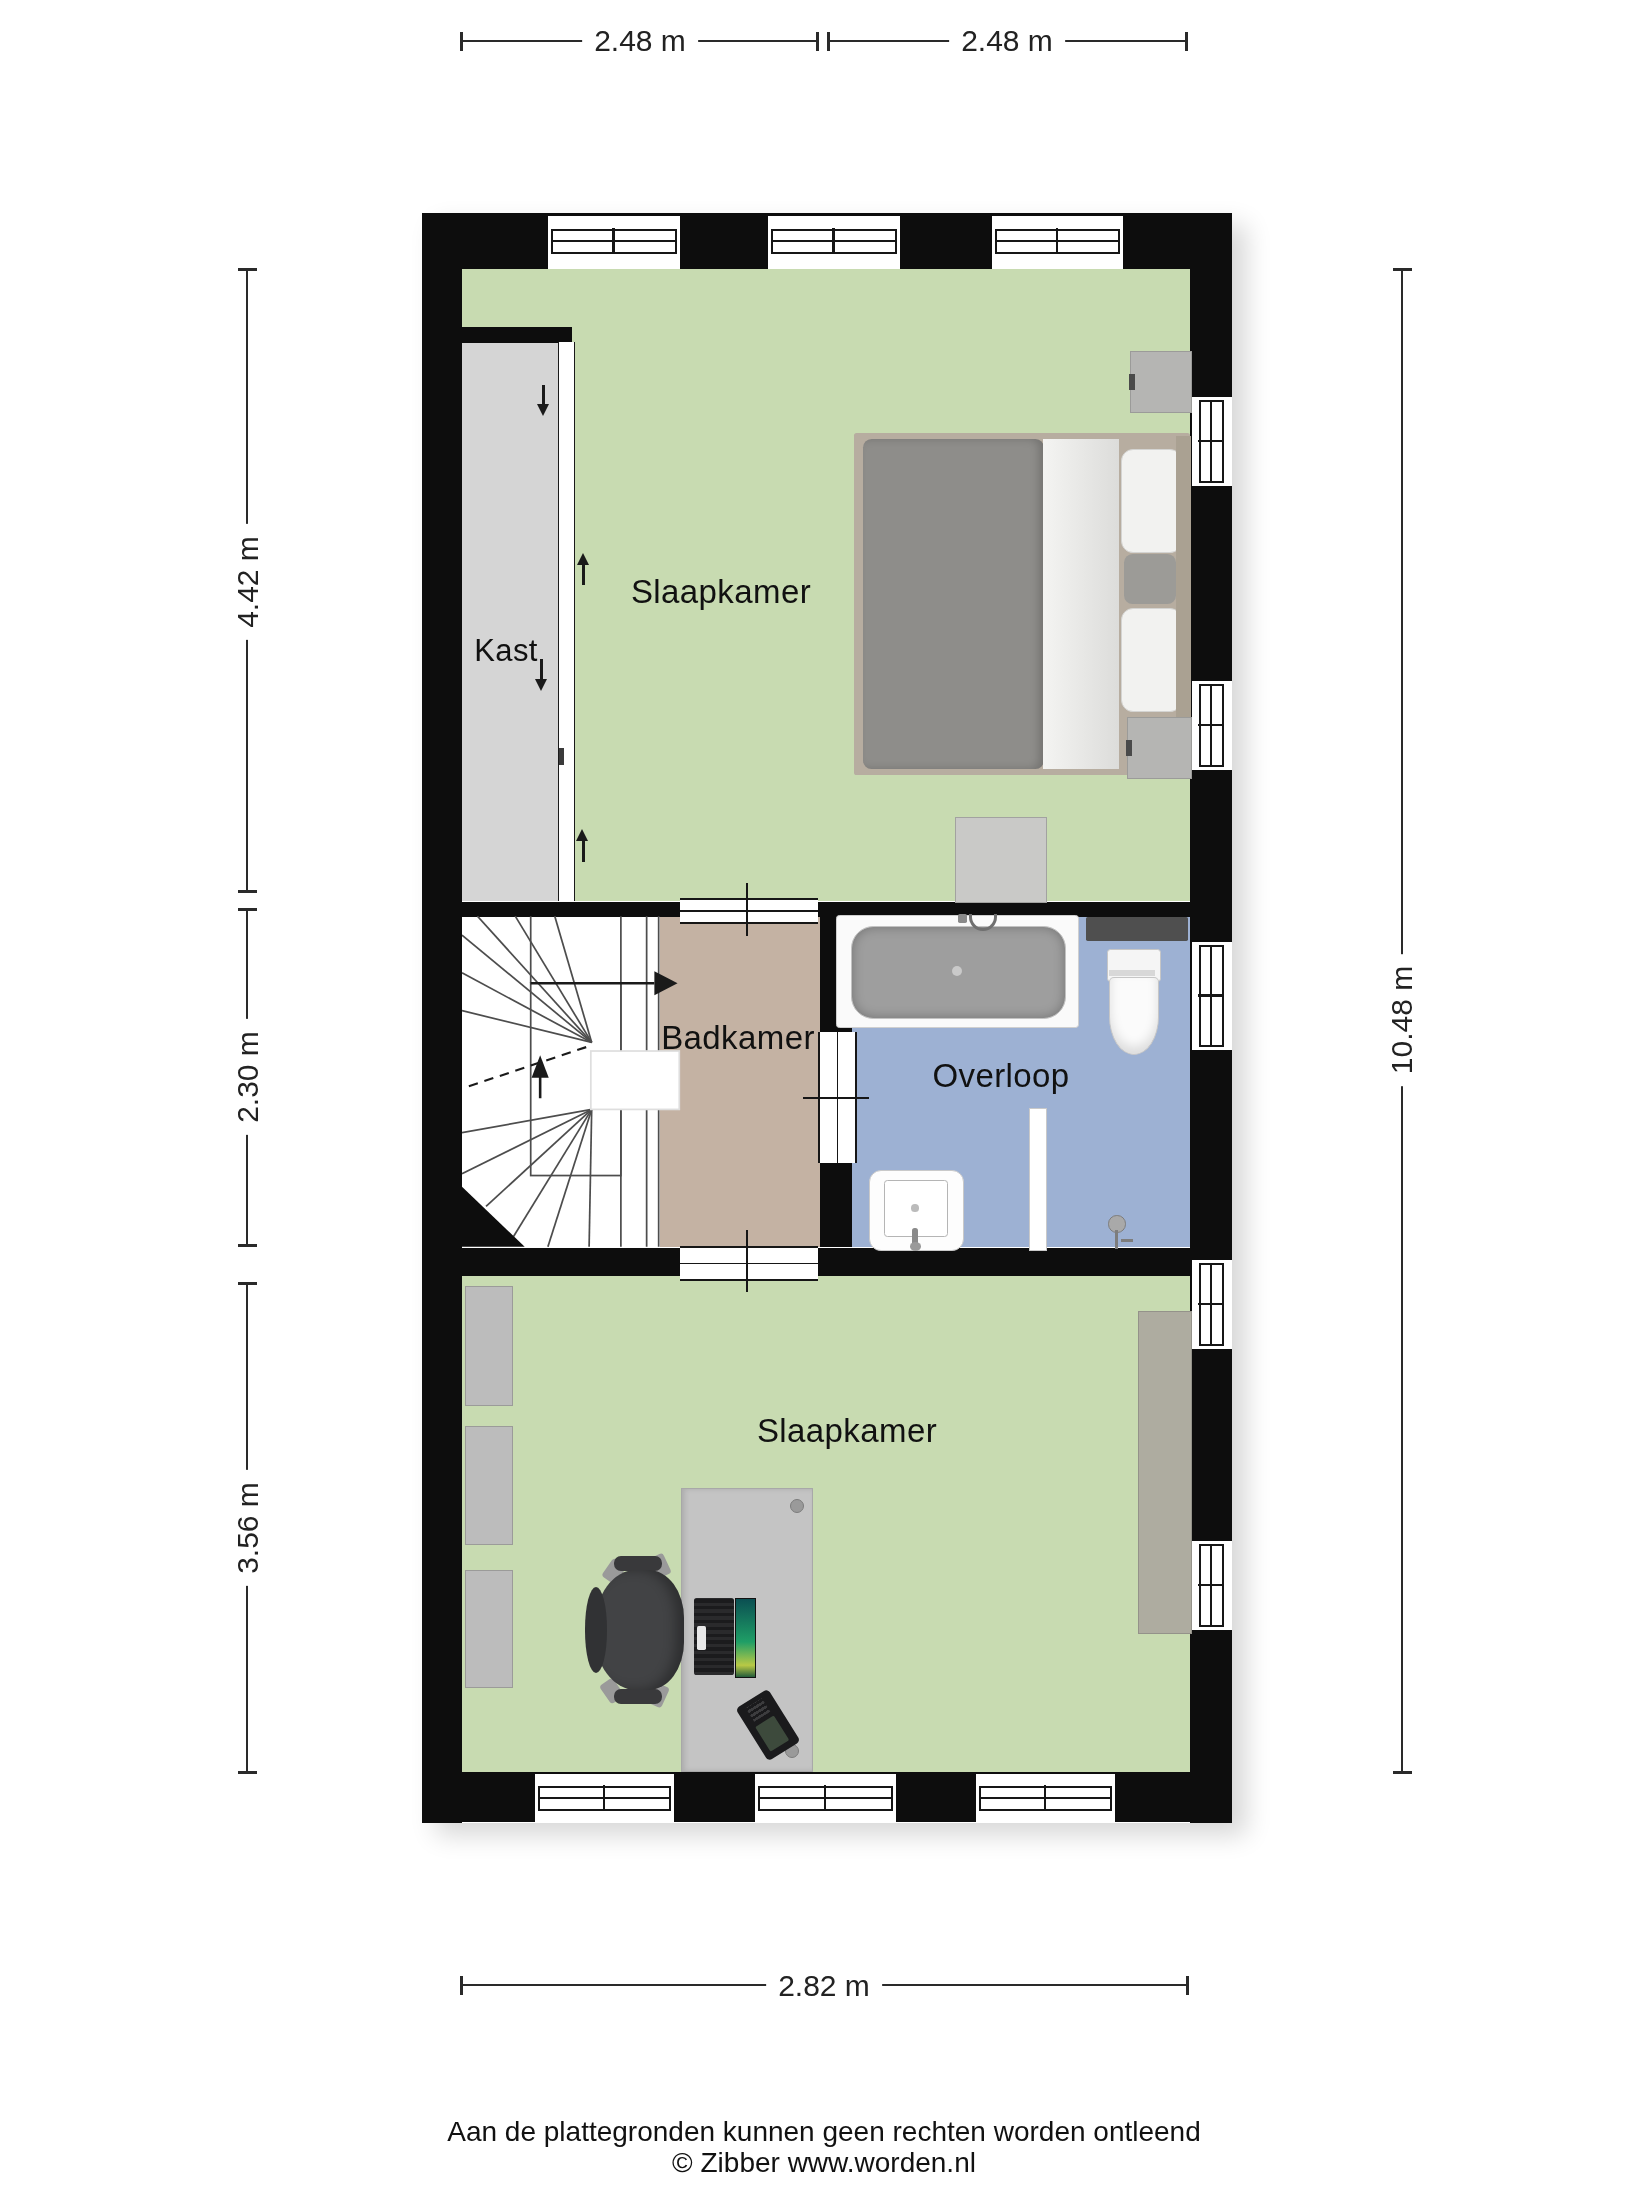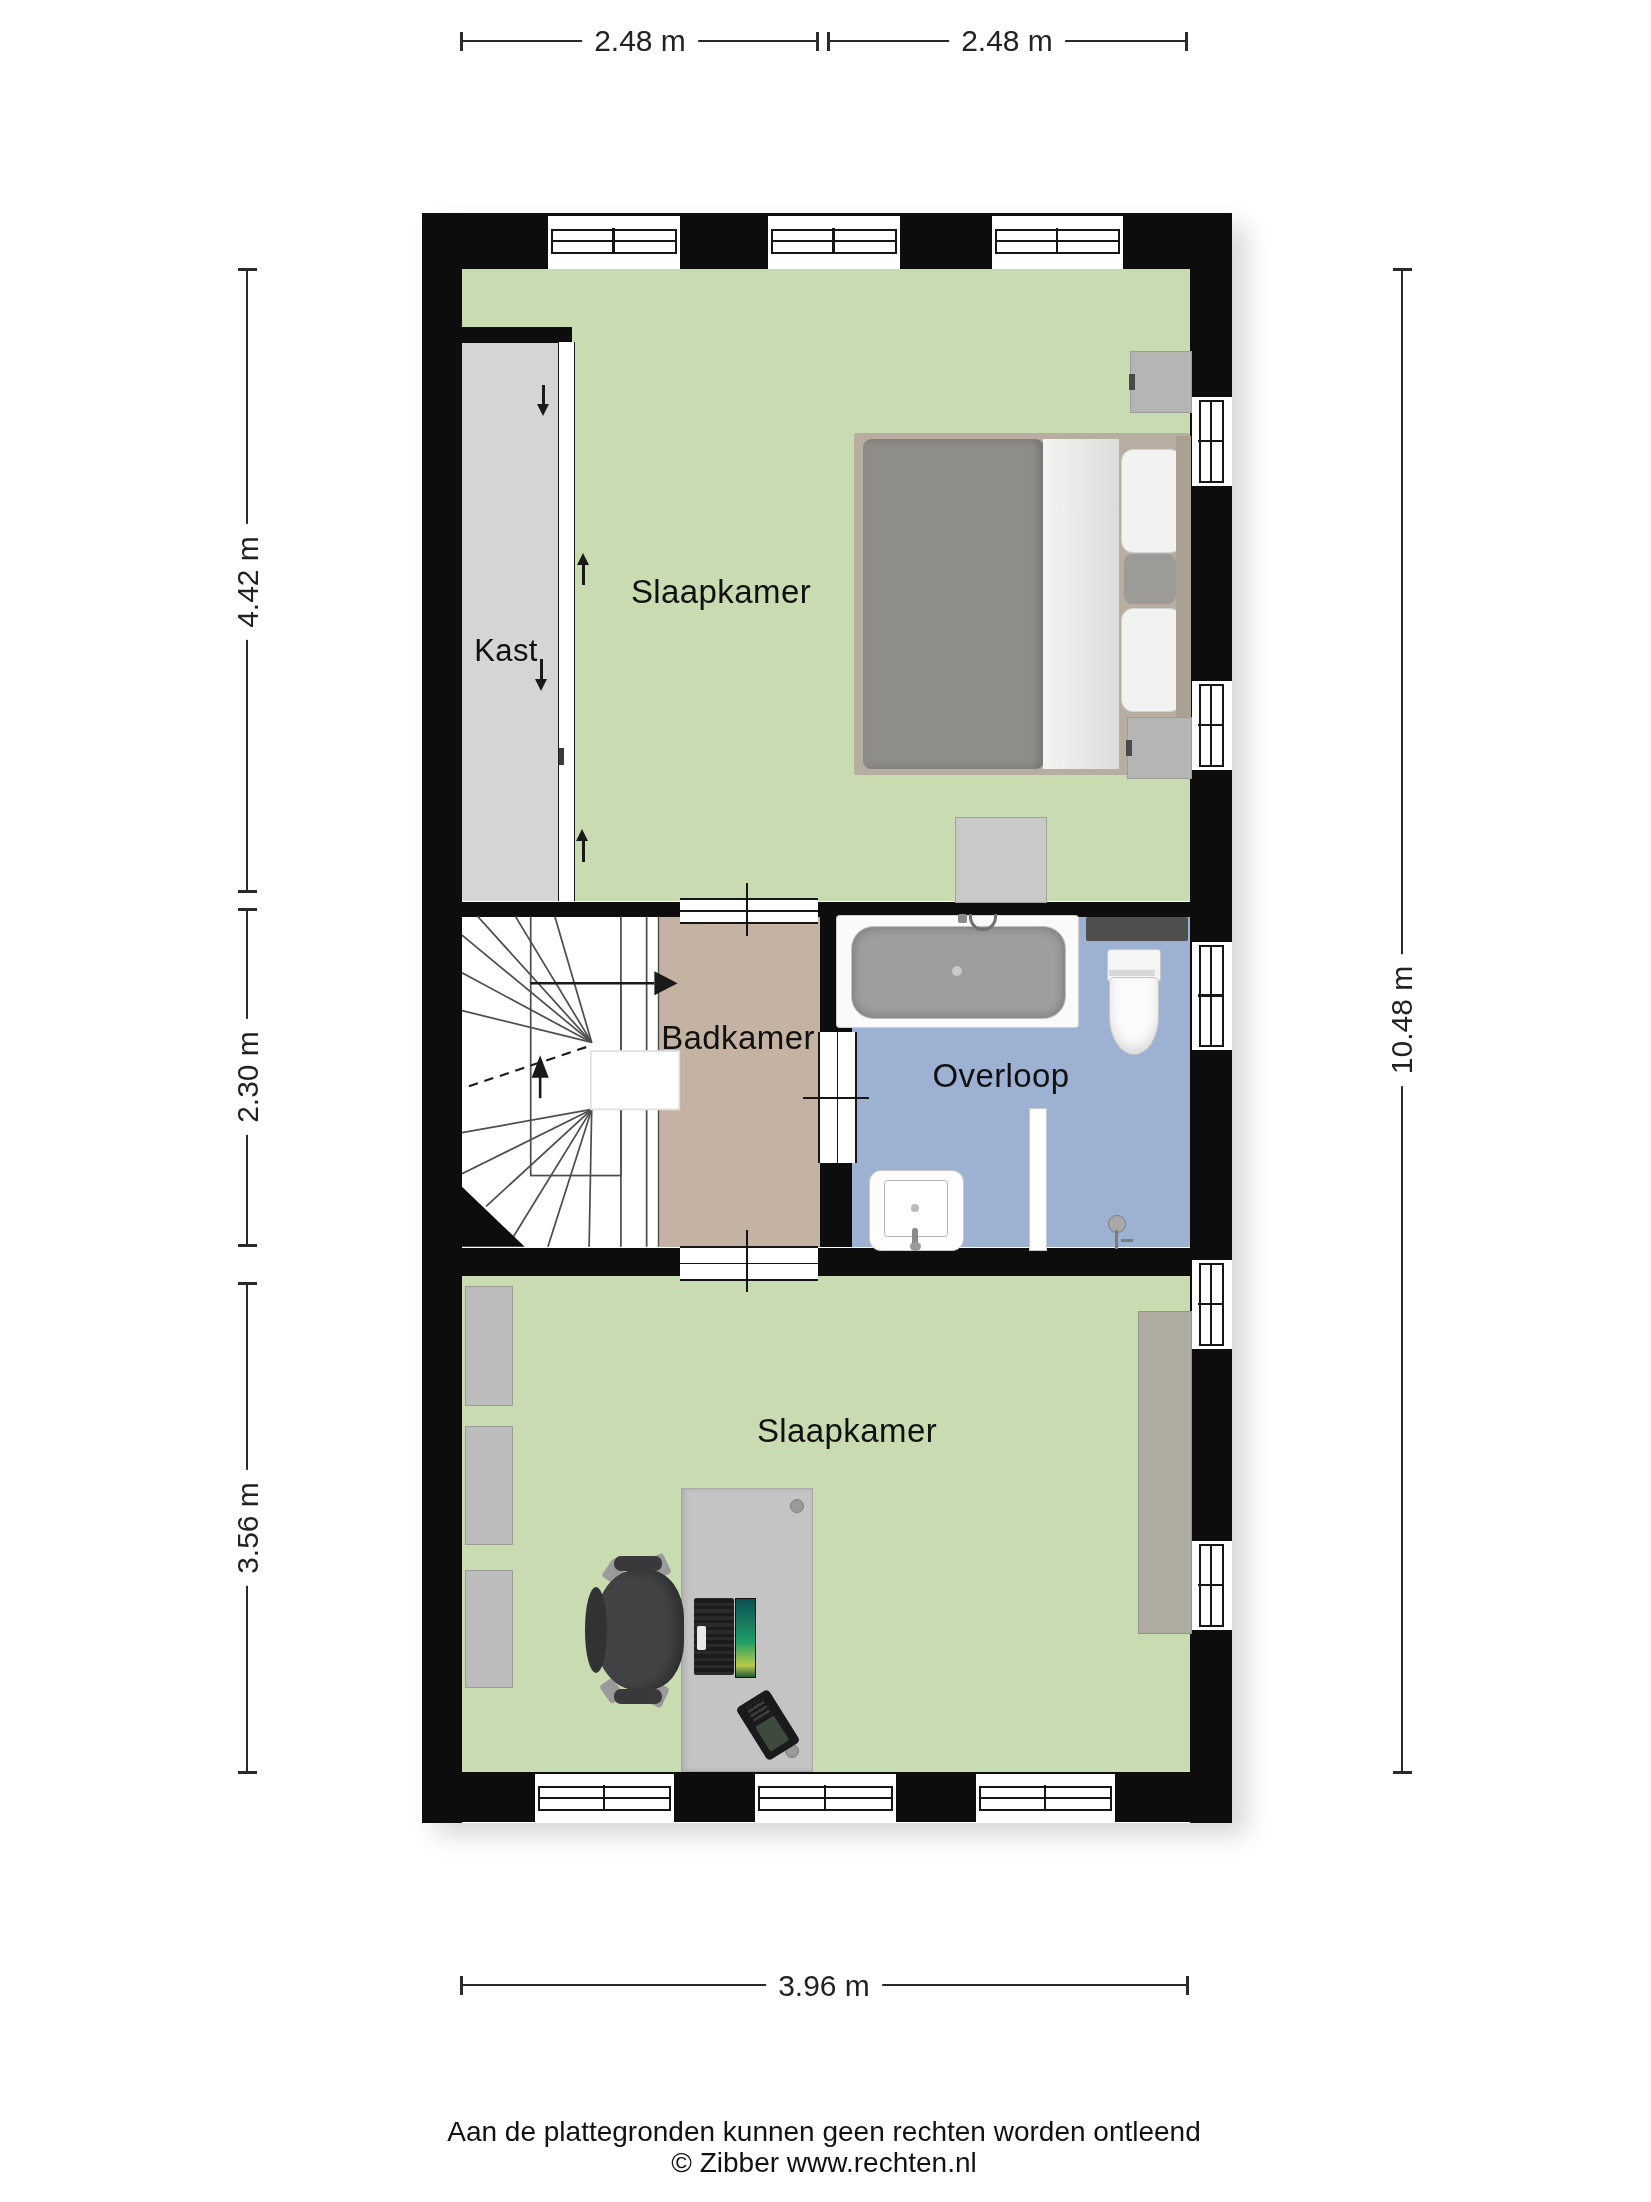--- a/index.html
+++ b/index.html
@@ -80,21 +80,21 @@
   <div class="dim-line-v" style="left:1401px;top:269px;height:1503px;"></div>
   <div class="tick-h" style="left:1393px;top:268px;"></div>
   <div class="tick-h" style="left:1393px;top:1771px;"></div>
   <div class="dim-label rot" style="left:1402px;top:1020px;">10.48 m</div>
 </div>
 
 <div>
   <div class="dim-line-h" style="left:462px;top:1984px;width:725px;"></div>
   <div class="tick-v" style="left:460px;top:1976px;"></div>
   <div class="tick-v" style="left:1186px;top:1976px;"></div>
-  <div class="dim-label" style="left:824px;top:1986px;">3.96 m</div>
+  <div class="dim-label" style="left:824px;top:1986px;">2.82 m</div>
 </div>
 
 <div class="abs" style="left:422px;top:213px;width:810px;height:1610px;background:#fff;box-shadow:13.8px 12px 24px rgba(0,0,0,0.16);"></div>
 
 <div class="wall" style="left:422px;top:213px;width:810px;height:57px;"></div>
 <div class="wall" style="left:422px;top:213px;width:40px;height:1610px;"></div>
 <div class="wall" style="left:1190px;top:213px;width:42px;height:1610px;"></div>
 <div class="wall" style="left:422px;top:1772px;width:810px;height:50px;"></div>
 
 <div class="floor" style="left:462px;top:269px;width:728px;height:632px;background:#c8dbb1;"></div>
@@ -275,14 +275,14 @@
   <div class="abs" style="left:0px;top:34px;width:22.4px;height:86px;background:#313234;border-radius:50%;"></div>
 </div>
 
 <div class="room-label" style="left:721px;top:592px;">Slaapkamer</div>
 <div class="room-label" style="left:506px;top:651px;font-size:31px;">Kast</div>
 <div class="room-label" style="left:738px;top:1038px;">Badkamer</div>
 <div class="room-label" style="left:1001px;top:1076px;">Overloop</div>
 <div class="room-label" style="left:847px;top:1431px;">Slaapkamer</div>
 
 <div class="footer-line" style="top:2132px;">Aan de plattegronden kunnen geen rechten worden ontleend</div>
-<div class="footer-line" style="top:2163px;">© Zibber www.rechten.nl</div>
+<div class="footer-line" style="top:2163px;">© Zibber www.worden.nl</div>
 
 
 </body></html>

